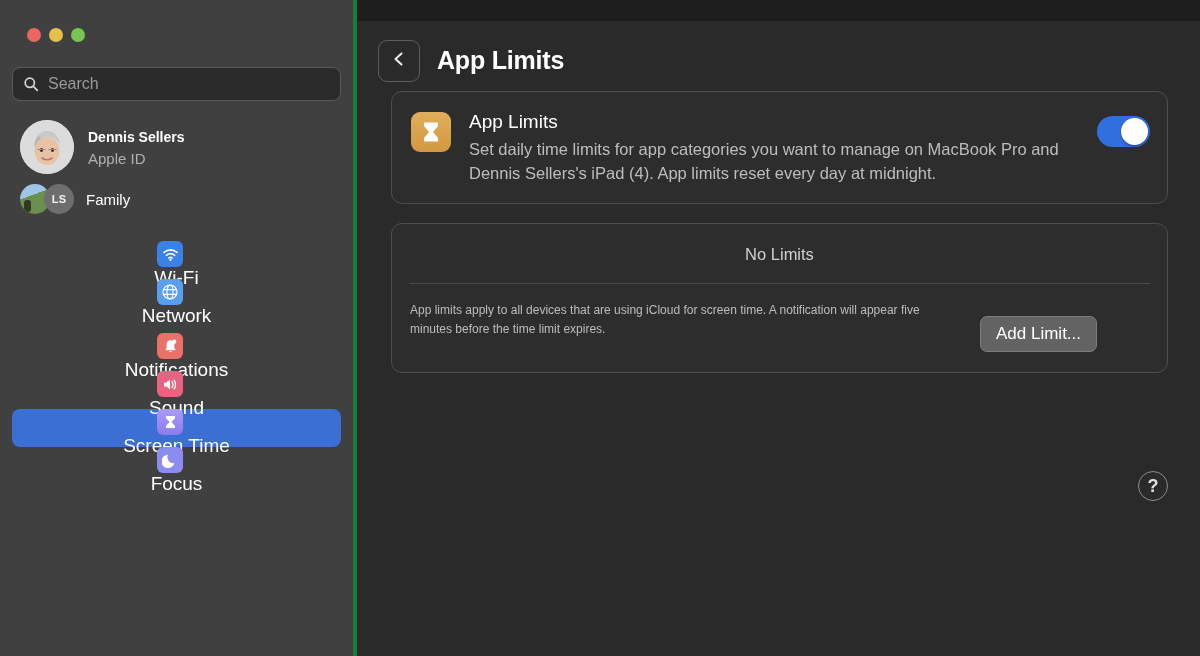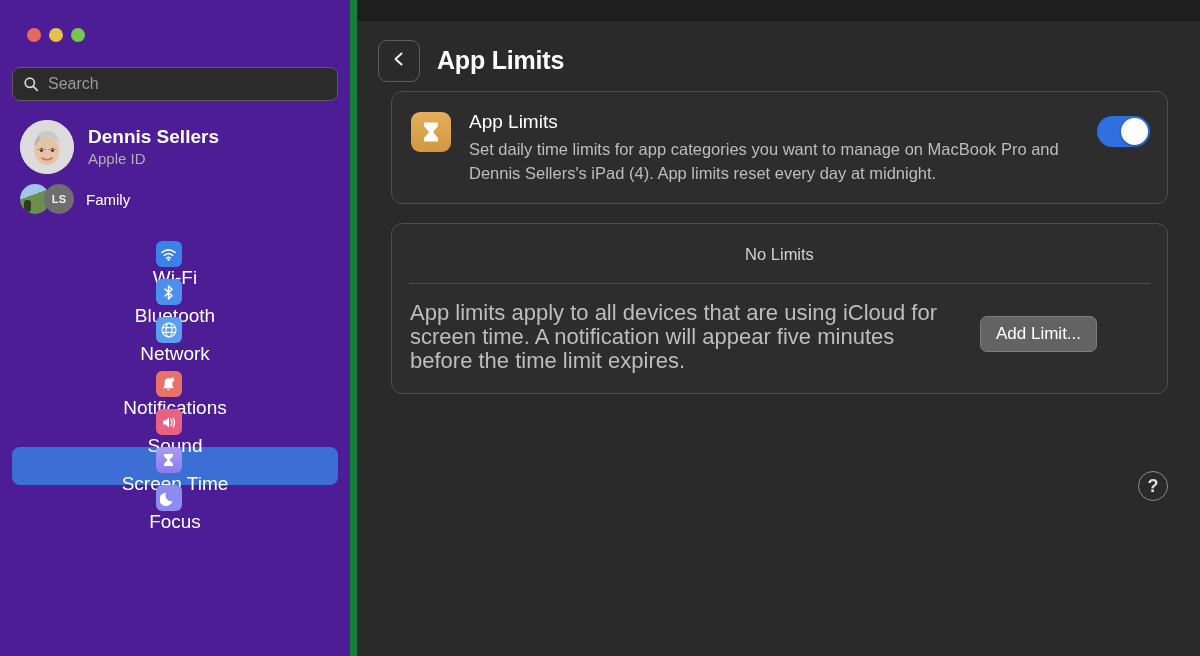--- a/index.html
+++ b/index.html
@@ -18,24 +18,24 @@
     width: 1200px;
     height: 656px;
     display: flex;
     background: #1e1e1e;
   }
 
   
   .sidebar {
     width: 357px;
     height: 100%;
-    background: #4c1d95;
+    background: #404040;
     position: relative;
     flex: 0 0 357px;
-    border-right: 7px solid #15803d;
+    border-right: 4px solid #15803d;
   }
 
   .traffic-lights {
     display: flex;
     gap: 8px;
     padding: 28px 0 0 27px;
   }
   .tl {
     width: 14px; height: 14px;
     border-radius: 50%;
@@ -85,21 +85,21 @@
     border-radius: 50%;
     flex: 0 0 54px;
     background: #dcdcdc;
     position: relative;
     overflow: hidden;
     margin-right: 14px;
   }
   .account-text { display: flex; flex-direction: column; justify-content: center; }
   .account-name {
     color: #ffffff;
-    font-size: 19px;
+    font-size: 14px;
     font-weight: bold;
     line-height: 22px;
   }
   .account-sub {
     color: #b0b0b0;
     font-size: 15px;
     line-height: 19px;
     margin-top: 1px;
   }
 
@@ -287,22 +287,22 @@
     background: #4a4a4a;
     margin: 0 17px;
   }
   .no-limits-body {
     display: flex;
     align-items: flex-start;
     padding: 17px 18px 20px 18px;
   }
   .no-limits-desc {
     color: #bdbdbd;
-    font-size: 22px;
-    line-height: 24px;
+    font-size: 12px;
+    line-height: 19px;
     flex: 1;
     max-width: 570px;
     padding-right: 18px;
   }
   .add-limit-btn {
     background: #636363;
     border: 1px solid #7d7d7d;
     border-radius: 7px;
     color: #ffffff;
     font-family: "Liberation Sans", sans-serif;
@@ -388,28 +388,20 @@
           <svg width="17" height="17" viewBox="0 0 17 17" fill="none" stroke="#fff" stroke-width="1.6" stroke-linecap="round">
             <path d="M2 6.4 Q8.5 1.4 15 6.4"></path>
             <path d="M4.4 9.3 Q8.5 6 12.6 9.3"></path>
             <path d="M6.8 12 Q8.5 10.6 10.2 12"></path>
             <circle cx="8.5" cy="13.9" r="1.05" fill="#fff" stroke="none"></circle>
           </svg>
         </span>
         <span class="nav-label">Wi-Fi</span>
       </div>
 
-      <div class="nav-item">
-        <span class="nav-icon" style="background:#4b90ee">
-          <svg width="17" height="17" viewBox="0 0 17 17" fill="none" stroke="#fff" stroke-width="1.5" stroke-linejoin="round" stroke-linecap="round">
-            <path d="M5 5 L12 11.8 L8.5 15 V2 L12 5.2 L5 12"></path>
-          </svg>
-        </span>
-        <span class="nav-label">Bluetooth</span>
-      </div>
 
       <div class="nav-item">
         <span class="nav-icon" style="background:#5a9ef0">
           <svg width="18" height="18" viewBox="0 0 18 18" fill="none" stroke="#fff" stroke-width="1.2">
             <circle cx="9" cy="9" r="7"></circle>
             <ellipse cx="9" cy="9" rx="3" ry="7"></ellipse>
             <path d="M2.3 6.7 h13.4 M2.3 11.3 h13.4"></path>
           </svg>
         </span>
         <span class="nav-label">Network</span>

